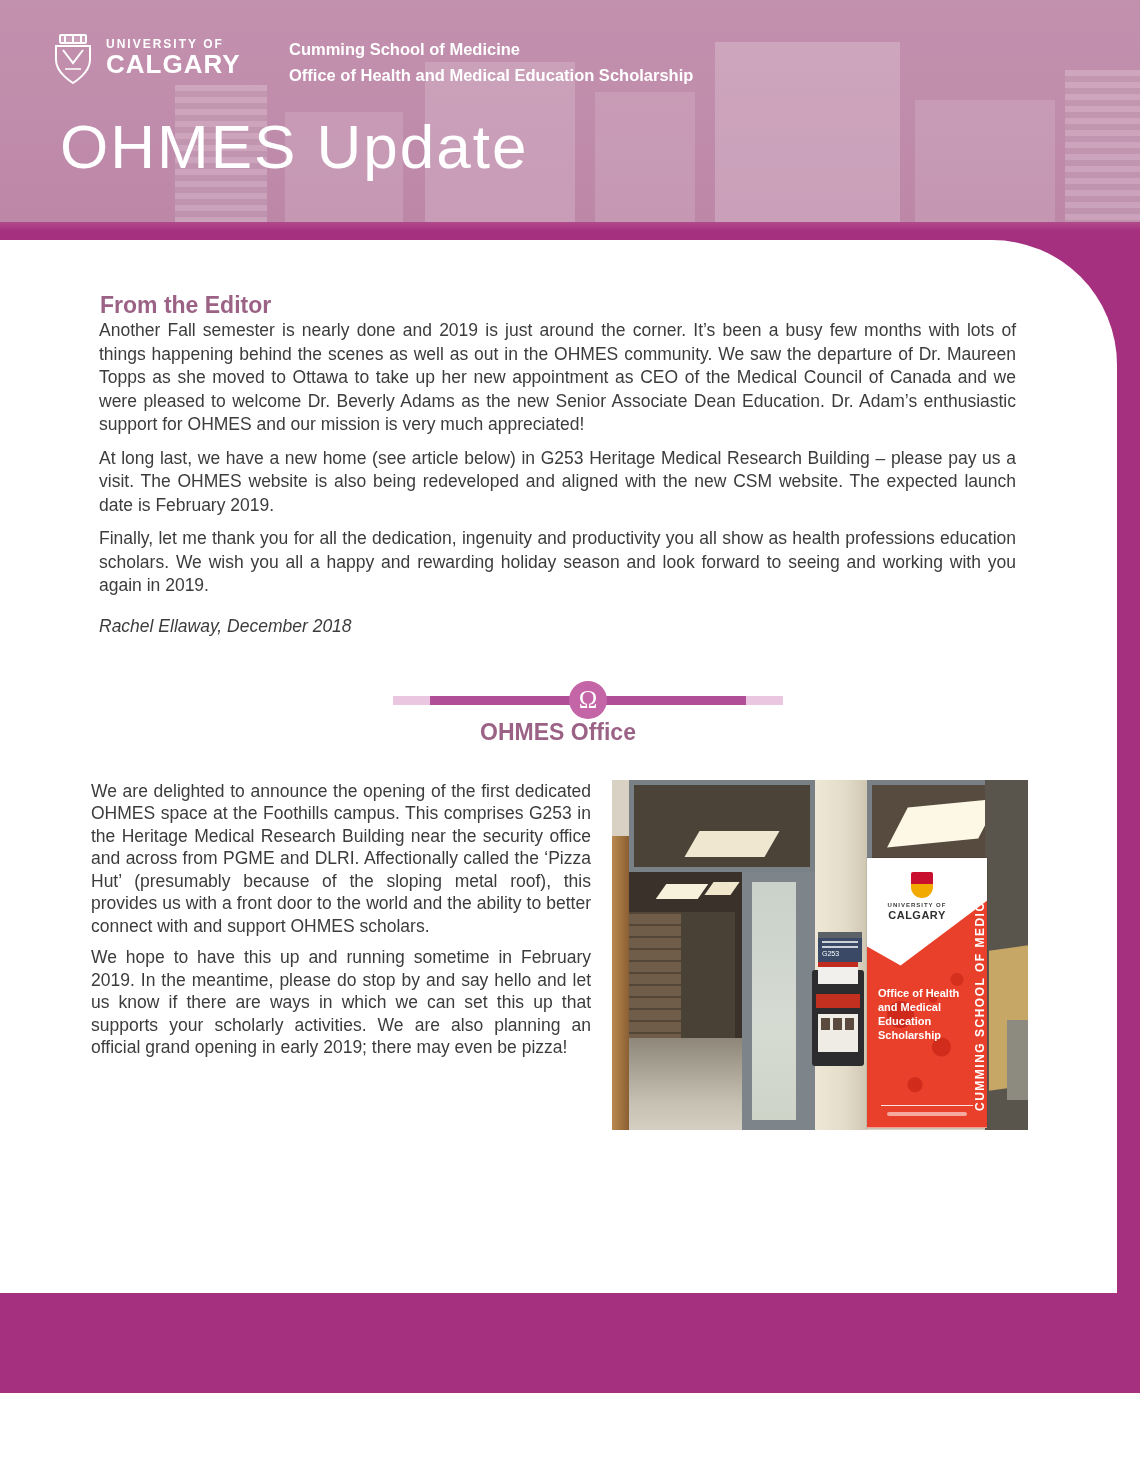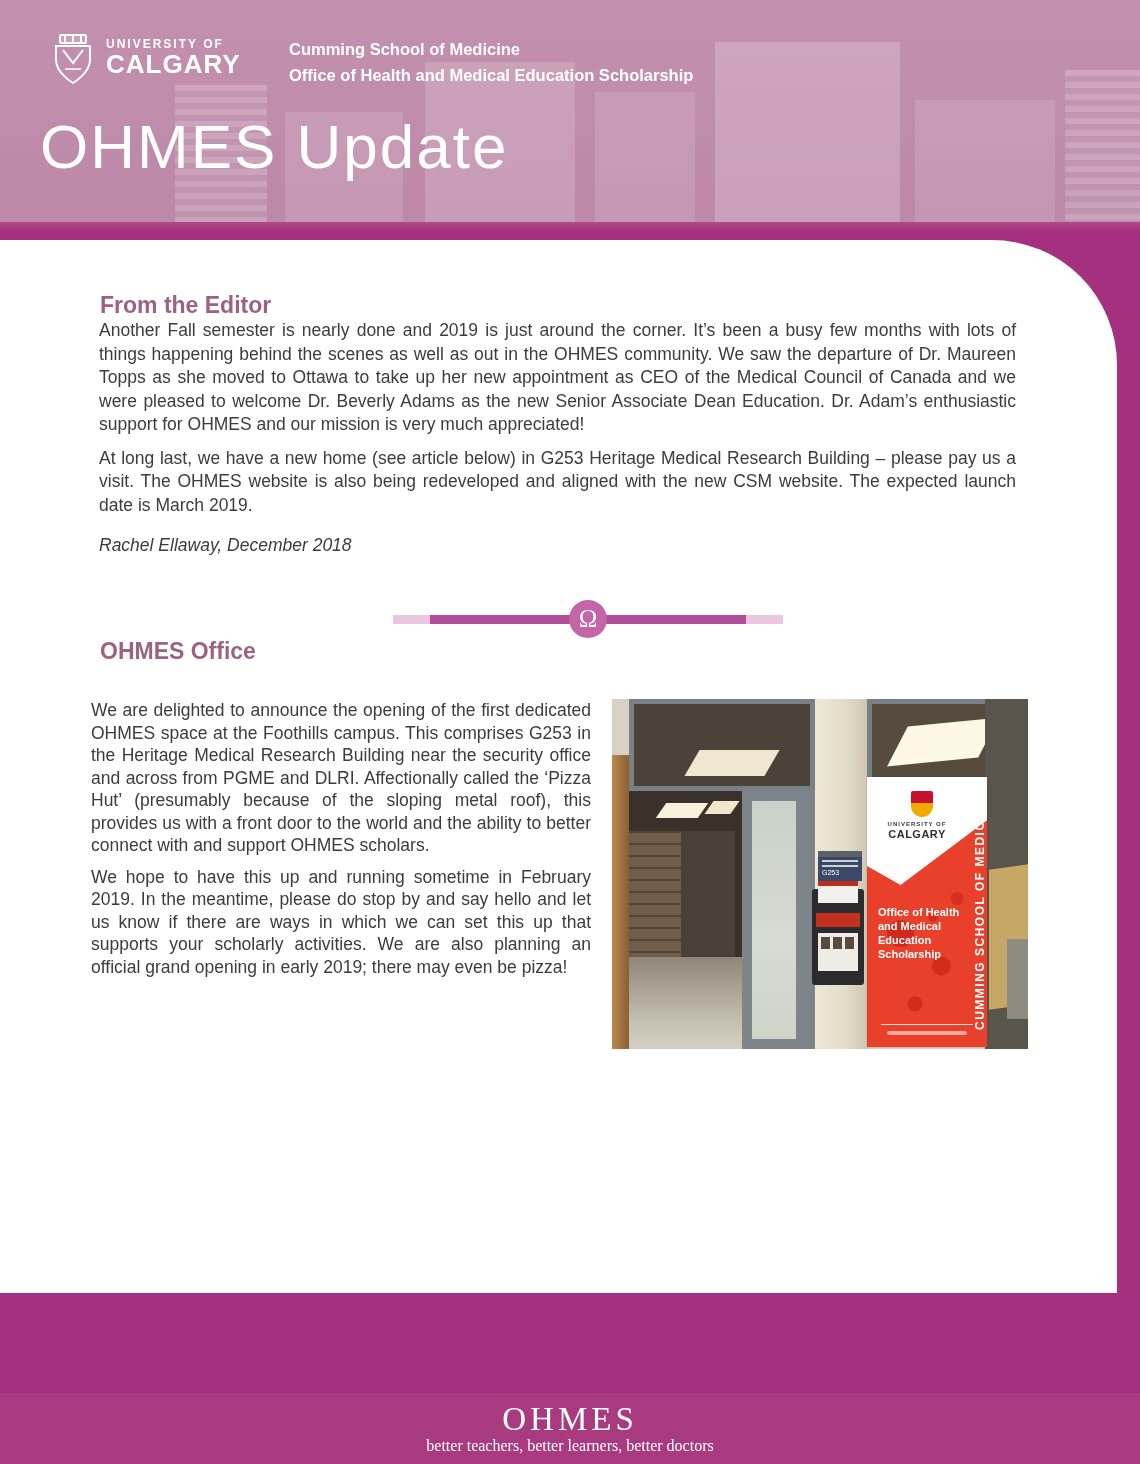--- a/index.html
+++ b/index.html
@@ -13,21 +13,21 @@
           background:linear-gradient(180deg,#c291ae 0%,#c08cab 55%,#bd88a8 100%);overflow:hidden;}
   .skyline{position:absolute;inset:0;}
   .bldg{position:absolute;background:rgba(255,255,255,0.13);}
   .bldg.win{background-image:repeating-linear-gradient(180deg,rgba(255,255,255,0.10) 0 6px,rgba(0,0,0,0.03) 6px 12px);}
   .brand-row{position:absolute;top:33px;left:52px;display:flex;align-items:flex-start;}
   .crest{width:42px;height:54px;flex:0 0 auto;}
   .uni-text{margin-left:12px;color:#ffffff;margin-top:4px;}
   .uni-line1{display:block;font-size:12px;font-weight:bold;letter-spacing:2px;}
   .uni-line2{display:block;font-size:26px;font-weight:bold;letter-spacing:1px;line-height:26px;}
   .dept{position:absolute;left:237px;top:3px;color:#ffffff;font-weight:bold;font-size:16.5px;line-height:26px;white-space:nowrap;}
-  .title-row{position:absolute;left:40px;top:116px;display:flex;align-items:baseline;color:#ffffff;}
+  .title-row{position:absolute;left:60px;top:116px;display:flex;align-items:baseline;color:#ffffff;}
   .main-title{font-size:62px;font-weight:400;letter-spacing:2px;line-height:1;margin:0;font-family:"Liberation Sans",sans-serif;}
   .issue{font-size:33px;margin-left:64px;letter-spacing:0.5px;}
 
   
   .frame{position:absolute;top:222px;left:0;width:1140px;height:1171px;
          background:linear-gradient(180deg,#b14a8a 0,#a5307f 9px,#a5307f 100%);}
   .content{position:absolute;top:18px;left:0;width:1117px;height:1053px;background:#ffffff;
            border-top-right-radius:125px;box-sizing:border-box;
            padding:52px 101px 0 99px;}
   h2.sec{color:#9c6286;font-size:23px;font-weight:bold;margin:0 0 0 1px;font-family:"Liberation Sans",sans-serif;}
@@ -39,21 +39,21 @@
   
   .divider{position:relative;width:390px;height:38px;margin:44px 0 0 294px;}
   .divider-bar{position:absolute;top:15px;left:0;width:100%;height:9px;
                background:linear-gradient(to right,#eac6e0 0 9.5%,#b04f98 9.5% 90.5%,#eac6e0 90.5% 100%);}
   .divider-circle{position:absolute;left:50%;top:0;transform:translateX(-50%);
                   width:38px;height:38px;border-radius:50%;background:#c465a8;color:#ffffff;
                   display:flex;align-items:center;justify-content:center;
                   font-size:25px;font-family:"Liberation Serif",serif;}
 
   
-  .office-head{margin-top:40px;margin-left:-7px;}
+  .office-head{margin-top:40px;margin-left:-7px;text-align:center;}
   .office-cols{display:flex;margin:34px 0 0 -8px;width:937px;}
   .office-text{width:500px;flex:0 0 auto;}
   .office-text p{margin:0 0 9px 0;font-size:17.5px;line-height:22.5px;color:#3c3c3c;
                  text-align:justify;text-justify:inter-word;}
   .photo{position:relative;width:416px;height:350px;margin-left:21px;flex:0 0 auto;
          background:#d9d2c4;overflow:hidden;}
 
   
   .ph{position:absolute;}
   .ph-door-wood{left:0;top:56px;width:17px;height:294px;background:linear-gradient(90deg,#b9894e,#8a5f33);}
@@ -153,21 +153,22 @@
     </div>
   </div>
 
   <div class="frame">
     <div class="content">
 
       <h2 class="sec editor-head">From the Editor</h2>
 
       <div class="bodytext">
         <p>Another Fall semester is nearly done and 2019 is just around the corner. It’s been a busy few months with lots of things happening behind the scenes as well as out in the OHMES community. We saw the departure of Dr. Maureen Topps as she moved to Ottawa to take up her new appointment as CEO of the Medical Council of Canada and we were pleased to welcome Dr. Beverly Adams as the new Senior Associate Dean Education. Dr. Adam’s enthusiastic support for OHMES and our mission is very much appreciated!</p>
-        <p>At long last, we have a new home (see article below) in G253 Heritage Medical Research Building – please pay us a visit. The OHMES website is also being redeveloped and aligned with the new CSM website. The expected launch date is March 2019.</p>
+        <p>At long last, we have a new home (see article below) in G253 Heritage Medical Research Building – please pay us a visit. The OHMES website is also being redeveloped and aligned with the new CSM website. The expected launch date is February 2019.</p>
+        <p>Finally, let me thank you for all the dedication, ingenuity and productivity you all show as health professions education scholars. We wish you all a happy and rewarding holiday season and look forward to seeing and working with you again in 2019.</p>
       </div>
       <div class="signature">Rachel Ellaway, December 2018</div>
 
       <div class="divider">
         <div class="divider-bar"></div>
         <div class="divider-circle">Ω</div>
       </div>
 
       <h2 class="sec office-head">OHMES Office</h2>
 
@@ -223,18 +224,14 @@
             <div class="bvert">CUMMING SCHOOL OF MEDICINE</div>
             <div class="bline"></div>
             <div class="bfoot"></div>
           </div>
         </div>
       </div>
 
     </div>
   </div>
 
-  <div class="footer">
-    <div class="brand">OHMES</div>
-    <div class="tagline">better teachers, better learners, better doctors</div>
-  </div>
 
 </div>
 
 </body></html>

